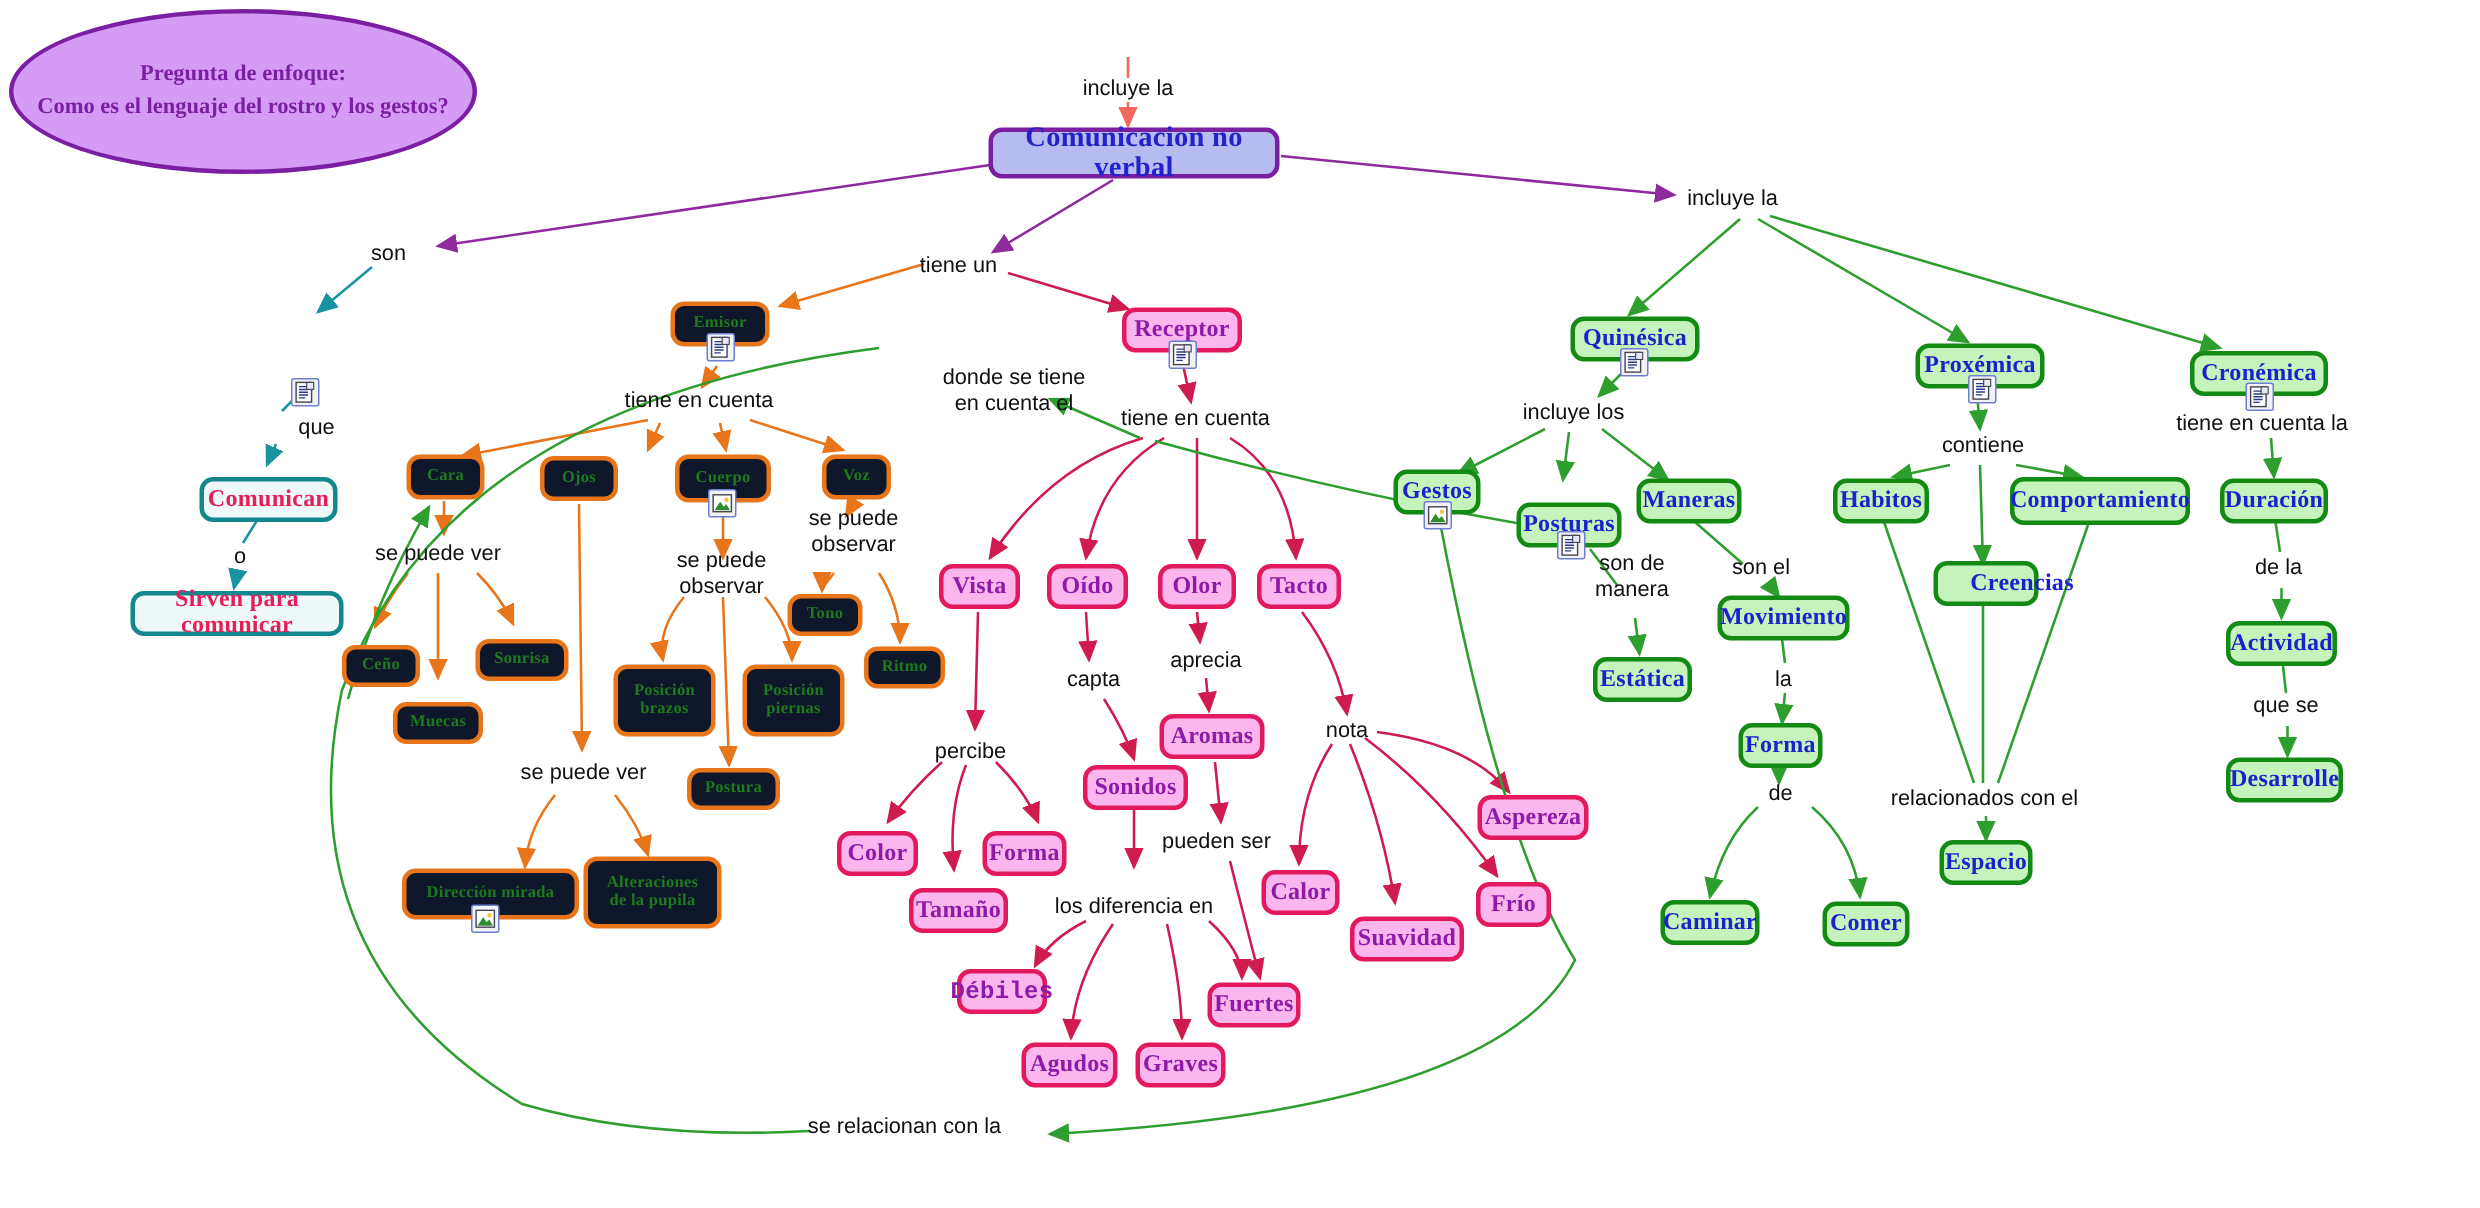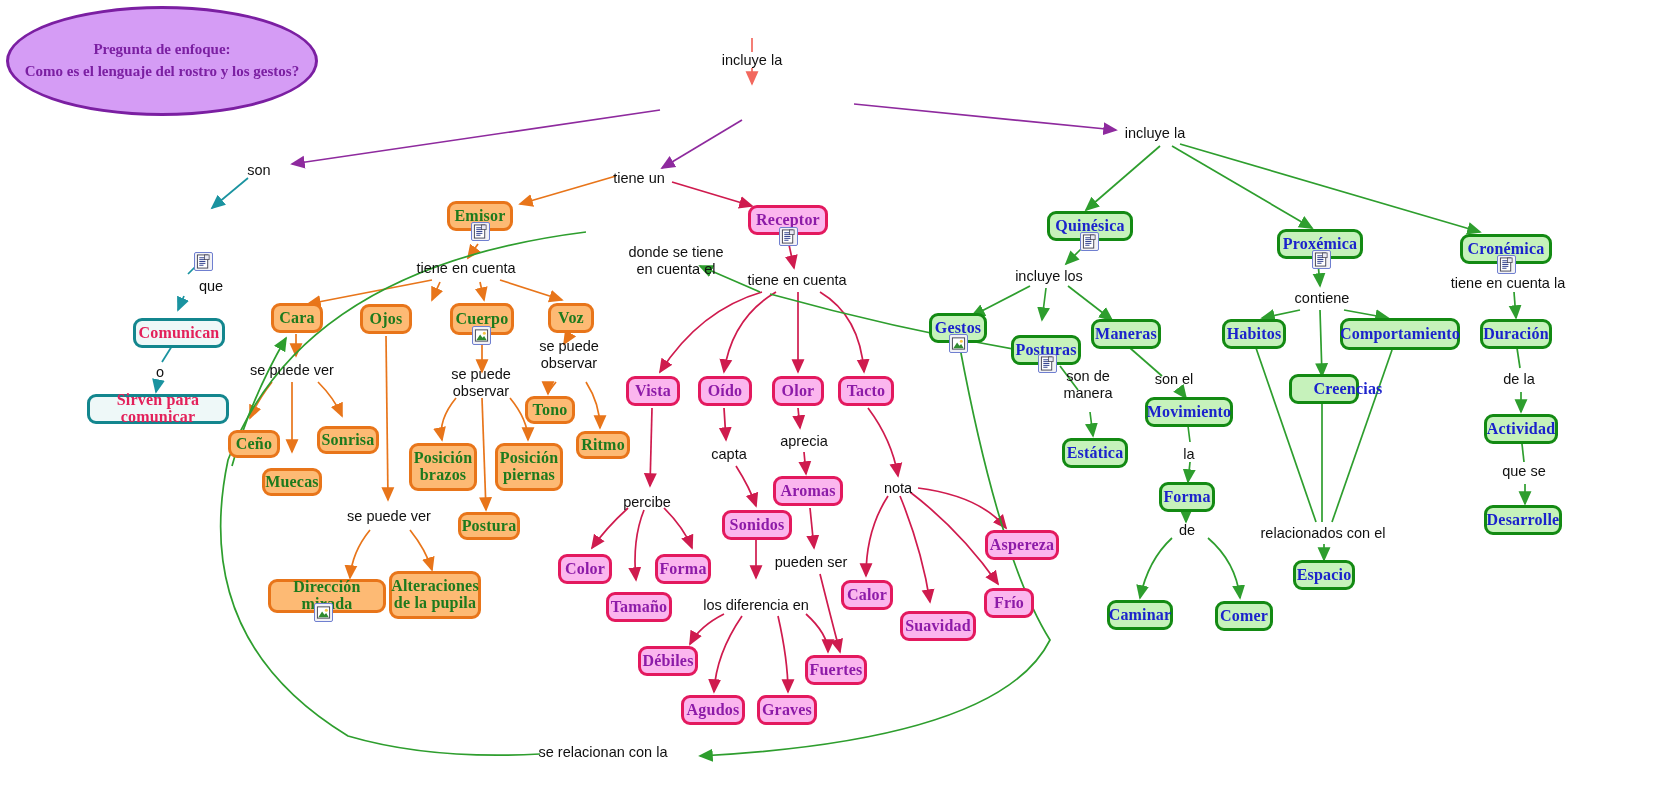--- a/index.html
+++ b/index.html
@@ -9,21 +9,21 @@
 
   .node{position:absolute;box-sizing:border-box;display:flex;align-items:center;
         justify-content:center;text-align:center;border-radius:9px;
         font-family:"Liberation Serif",serif;font-weight:bold;
         line-height:1.05;white-space:pre-line;letter-spacing:.2px;}
 
   
   .n-root{background:#fcd5c4;border:3px solid #8b1a00;color:#f4662a;font-size:25px;}
   .n-cnv {background:#b7bcf0;border:3px solid #7b1fa2;color:#2222cc;font-size:19px;}
   .n-teal{background:#eef8f8;border:3px solid #13868e;color:#e3205a;font-size:16px;}
-  .n-org {background:#fdba74;border:3px solid #e8751a;color:#1d7a1d;font-size:16px;}
+  .n-org {background:#0f172a;border:3px solid #e8751a;color:#1d7a1d;font-size:11px;}
   .n-pink{background:#fbb6ee;border:3px solid #e3195e;color:#8d1ba8;font-size:16px;}
   .n-grn {background:#c6f2bb;border:3px solid #138a13;color:#1b22cc;font-size:16px;}
 
   .ell{position:absolute;border-radius:50%;background:#d59cf5;border:3px solid #7b1fa2;
        display:flex;align-items:center;justify-content:center;text-align:center;
        color:#7b1fa2;font-family:"Liberation Serif",serif;font-weight:bold;
        font-size:15px;line-height:1.45;white-space:pre-line;}
 
   .lbl{position:absolute;font-family:"Liberation Sans",sans-serif;font-size:14.5px;
        color:#101010;text-align:center;white-space:pre-line;line-height:1.15;
@@ -182,20 +182,21 @@
 
       <path d="M1030,352 Q900,330 770,294" stroke="#2e9e2e"></path>
       <path d="M760,292 L700,266" stroke="#2e9e2e" marker-end="url(#aG)"></path>
     </g>
   </svg>
 
   <div class="ell" style="left:6px;top:6px;width:306px;height:104px;">Pregunta de enfoque:
 Como es el lenguaje del rostro y los gestos?</div>
 
 
+  <div class="node n-cnv" style="left:659px;top:85px;width:194px;height:34px;">Comunicacion no verbal</div>
 
   <div class="ico" style="left:194px;top:252px;">
     <svg viewBox="0 0 16 16" width="15" height="15">
         <rect x="1.5" y="1" width="11" height="14" fill="#fff" stroke="#445" stroke-width="1"></rect>
         <g stroke="#2a3a8a" stroke-width="1">
           <line x1="3.5" y1="4" x2="10" y2="4"></line>
           <line x1="3.5" y1="6" x2="10" y2="6"></line>
           <line x1="3.5" y1="8" x2="10" y2="8"></line>
           <line x1="3.5" y1="10" x2="10" y2="10"></line>
           <line x1="3.5" y1="12" x2="8" y2="12"></line>
@@ -278,21 +279,21 @@
   <div class="node n-pink" style="left:772px;top:376px;width:52px;height:30px;">Olor</div>
   <div class="node n-pink" style="left:838px;top:376px;width:56px;height:30px;">Tacto</div>
 
   <div class="node n-pink" style="left:558px;top:554px;width:54px;height:30px;">Color</div>
   <div class="node n-pink" style="left:655px;top:554px;width:56px;height:30px;">Forma</div>
   <div class="node n-pink" style="left:606px;top:592px;width:66px;height:30px;">Tamaño</div>
 
   <div class="node n-pink" style="left:722px;top:510px;width:70px;height:30px;">Sonidos</div>
   <div class="node n-pink" style="left:773px;top:476px;width:70px;height:30px;">Aromas</div>
 
-  <div class="node n-pink" style="left:638px;top:646px;width:60px;height:30px;">Débiles</div>
+  <div class="node n-pink" style="left:638px;top:646px;width:60px;height:30px;font-family:Liberation Mono, monospace;">Débiles</div>
   <div class="node n-pink" style="left:681px;top:695px;width:64px;height:30px;">Agudos</div>
   <div class="node n-pink" style="left:757px;top:695px;width:60px;height:30px;">Graves</div>
   <div class="node n-pink" style="left:805px;top:655px;width:62px;height:30px;">Fuertes</div>
 
   <div class="node n-pink" style="left:841px;top:580px;width:52px;height:30px;">Calor</div>
   <div class="node n-pink" style="left:900px;top:611px;width:76px;height:30px;">Suavidad</div>
   <div class="node n-pink" style="left:984px;top:588px;width:50px;height:30px;">Frío</div>
   <div class="node n-pink" style="left:985px;top:530px;width:74px;height:30px;">Aspereza</div>
 
   <div class="node n-grn" style="left:1047px;top:211px;width:86px;height:30px;">Quinésica</div>

